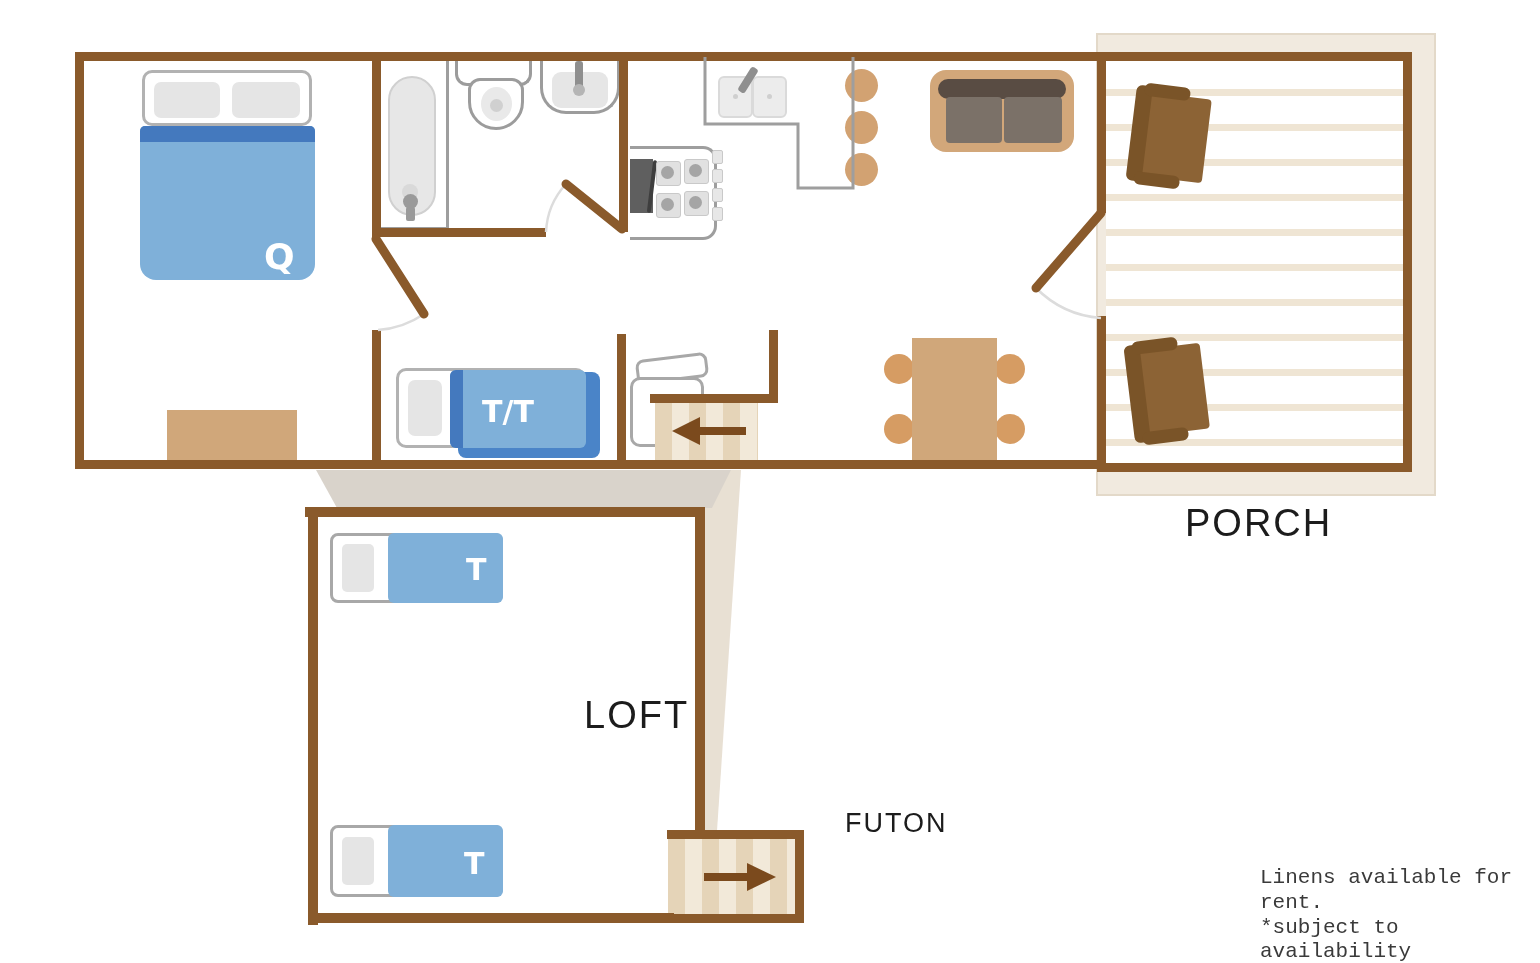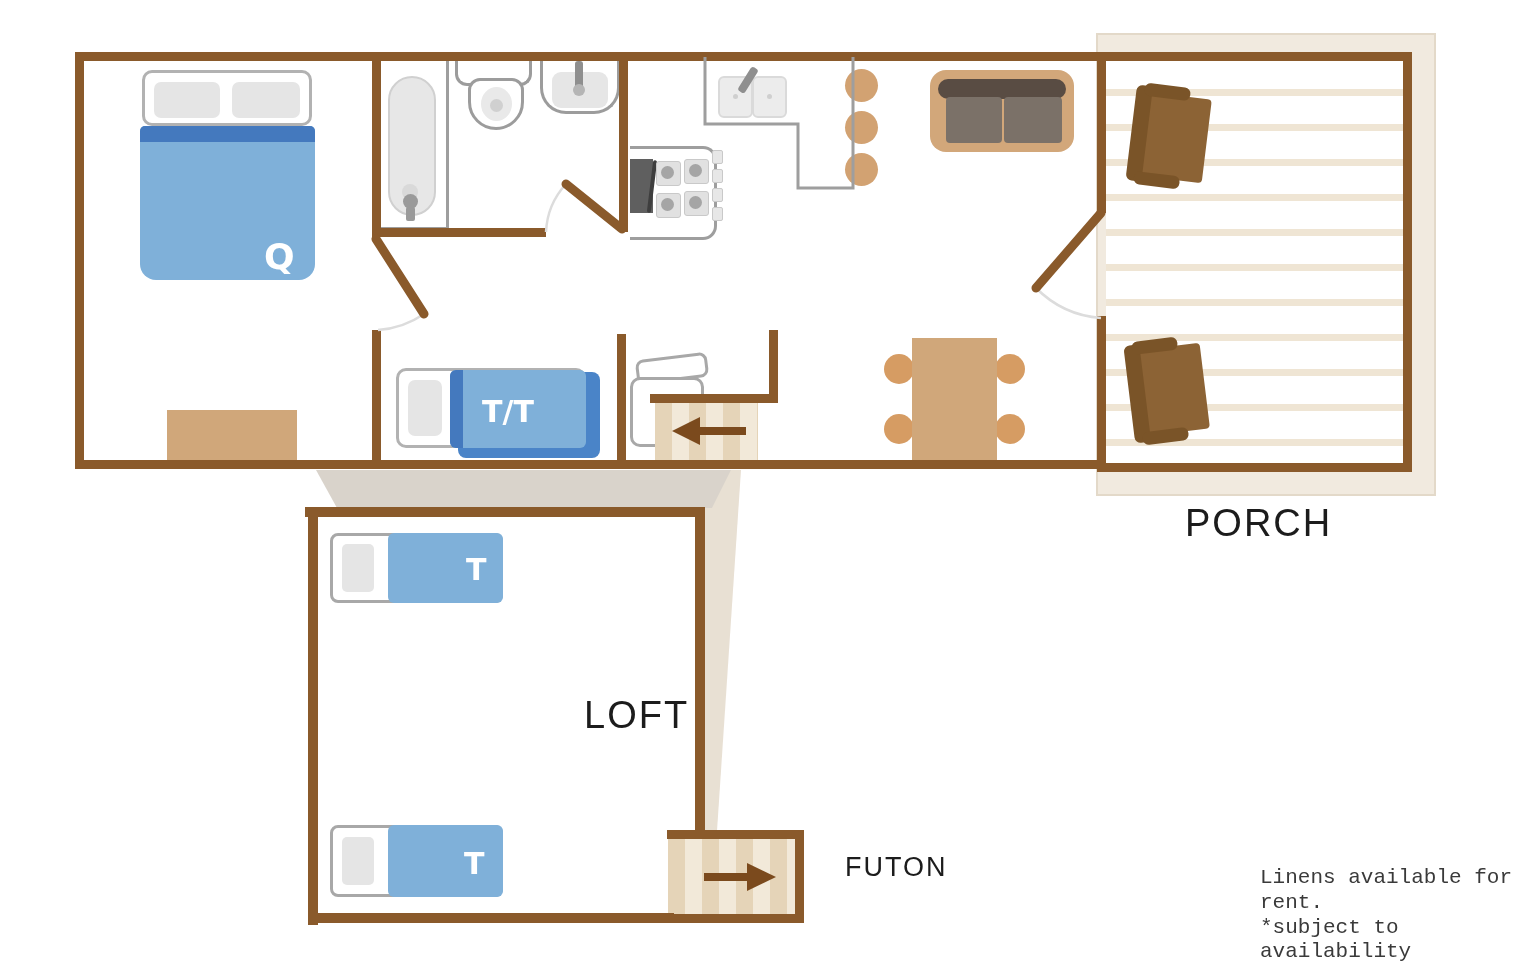--- a/index.html
+++ b/index.html
@@ -192,19 +192,19 @@
       <polygon points="700,417 700,445 672,431" fill="#7b4a1d"></polygon>
     </g>
     <g>
       <line x1="704" y1="877" x2="750" y2="877" stroke="#7b4a1d" stroke-width="8"></line>
       <polygon points="747,863 747,891 776,877" fill="#7b4a1d"></polygon>
     </g>
   </svg>
 
   <div class="room-label" style="left:1185px;top:502px;font-size:38px;">PORCH</div>
   <div class="room-label" style="left:584px;top:694px;font-size:38px;">LOFT</div>
-  <div class="room-label" style="left:845px;top:852px;font-size:27px;">FUTON</div>
+  <div class="room-label" style="left:845px;top:808px;font-size:27px;">FUTON</div>
   <div class="note" style="left:1260px;top:866px;">
     <div>Linens available for rent.</div>
     <div>*subject to availability</div>
   </div>
 
 </div>
 
 </body></html>

